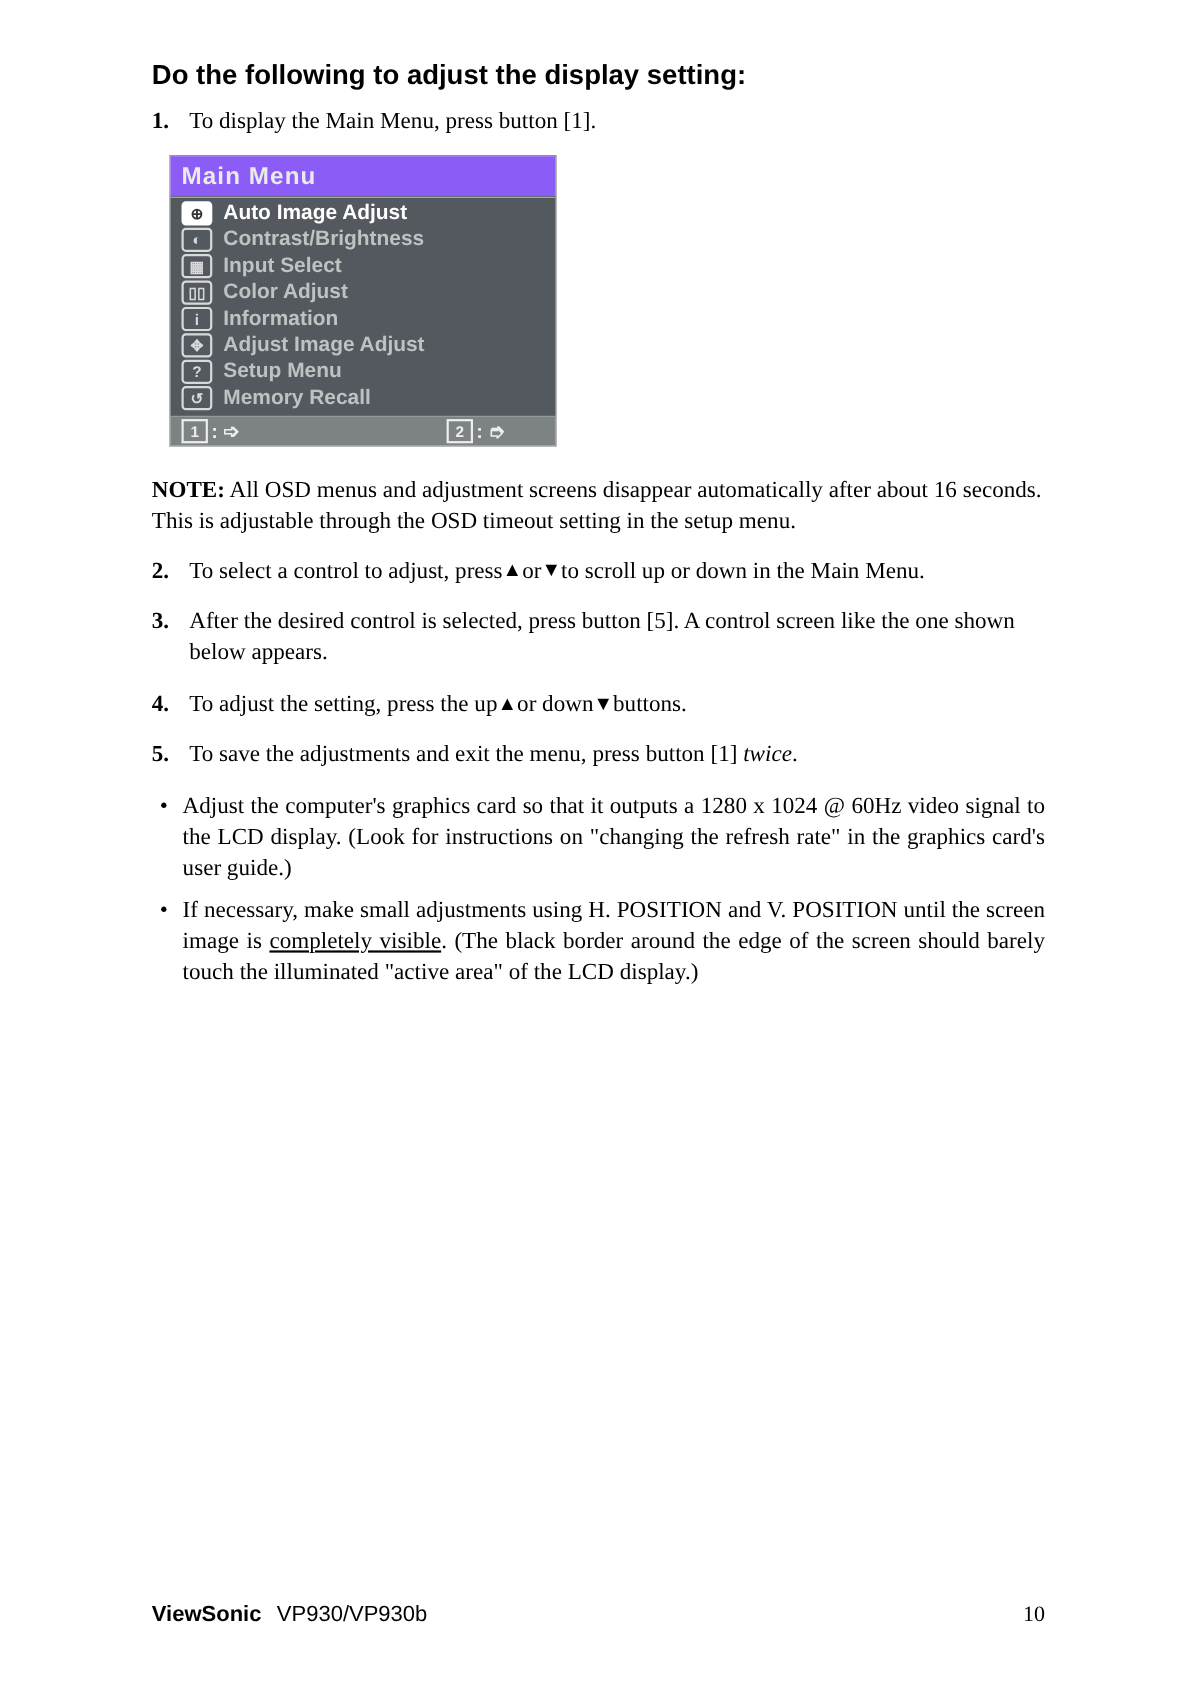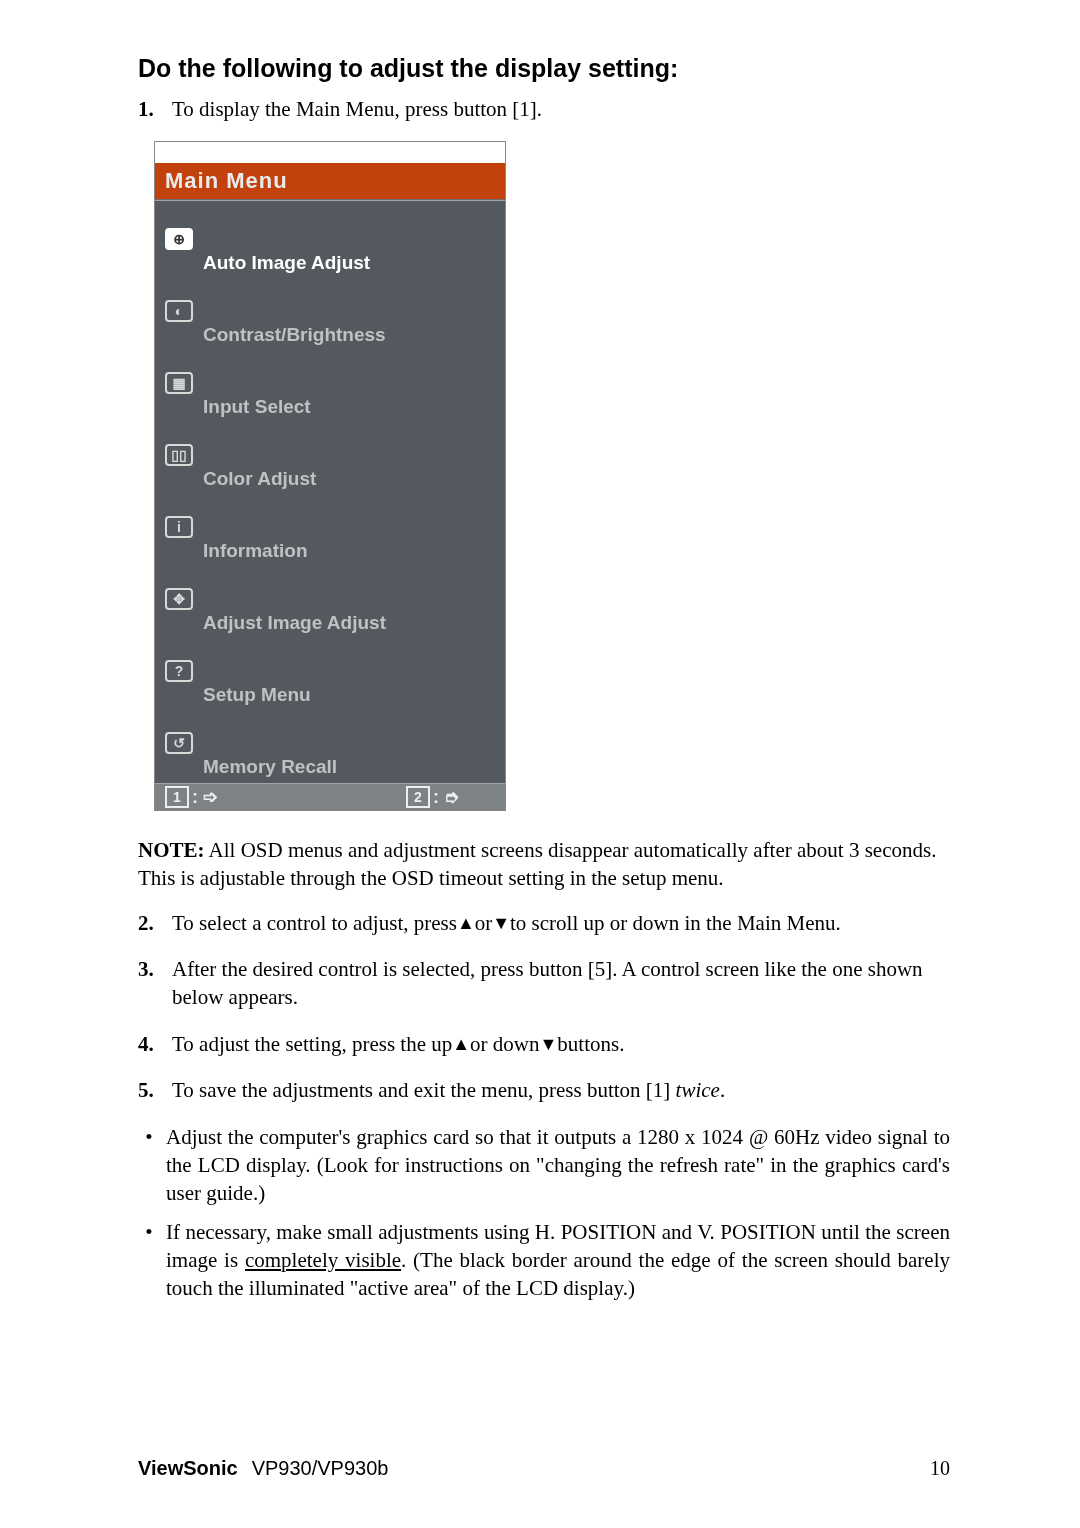--- a/index.html
+++ b/index.html
@@ -79,28 +79,27 @@
   }
 
   
   .osd {
     width: 350px;
     margin: 6px 0 6px 16px;
     border: 1px solid #888;
     font-family: Arial, Helvetica, sans-serif;
   }
   .osd-title {
-    background: #c2410c;
+    background: #8b5cf6;
     color: #e9eaea;
     font-weight: bold;
     font-size: 22px;
     padding: 5px 10px;
     letter-spacing: 1px;
     border-bottom: 1px solid #6a6e70;
-    margin-top: 21px;
   }
   .osd-body {
     background: #53595e;
     padding: 2px 10px 4px 10px;
     border-top: 1px solid #a0a4a5;
     border-bottom: 1px solid #a0a4a5;
   }
   .osd-item {
     display: flex;
     align-items: center;
@@ -122,21 +121,20 @@
   }
   .osd-item.selected .icon-box {
     background: #fff;
     color: #333;
     border-color: #fff;
   }
   .osd-label {
     color: #bfc2c2;
     font-weight: bold;
     font-size: 19px;
-    margin-top: 48px;
   }
   .osd-item.selected .osd-label {
     color: #fff;
   }
   .osd-footer {
     background: #7d8284;
     display: flex;
     justify-content: space-between;
     align-items: center;
     padding: 2px 46px 2px 10px;
@@ -236,21 +234,21 @@
         <span>: ➩</span>
       </div>
       <div class="key">
         <div class="key-box">2</div>
         <span>: ➮</span>
       </div>
     </div>
   </div>
 
   <div class="note-para">
-    <b>NOTE:</b><span> All OSD menus and adjustment screens disappear automatically after about 3 seconds. This is adjustable through the OSD timeout setting in the setup menu.</span>
+    <b>NOTE:</b><span> All OSD menus and adjustment screens disappear automatically after about 16 seconds. This is adjustable through the OSD timeout setting in the setup menu.</span>
   </div>
 
   <div class="step">
     <div class="step-row">
       <div class="step-num">2.</div>
       <div class="step-body">
         <span>To select a control to adjust, press</span><span class="arrow">▲</span><span>or</span><span class="arrow">▼</span><span>to scroll up or down in the Main Menu.</span>
       </div>
     </div>
   </div>

